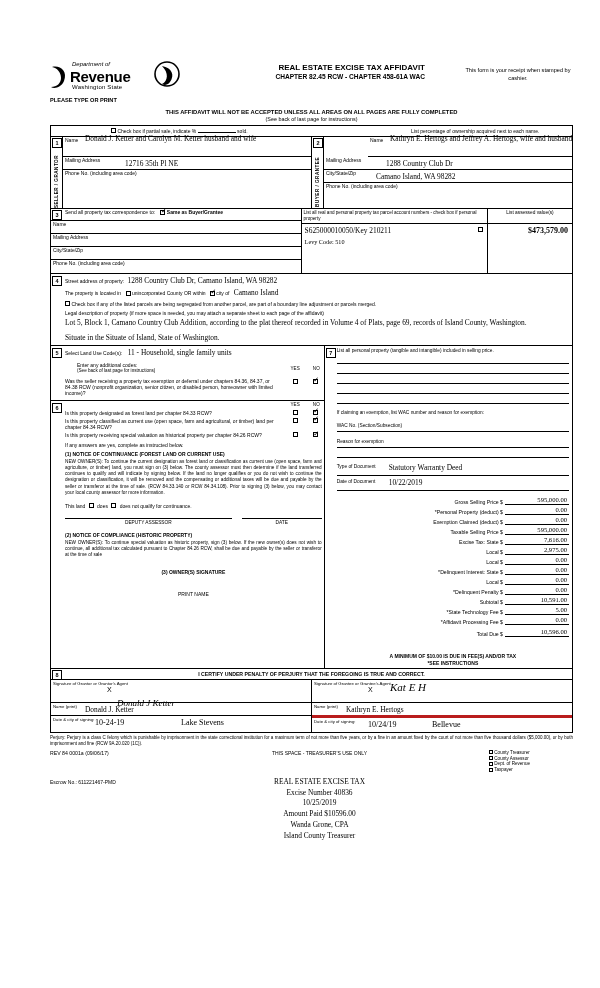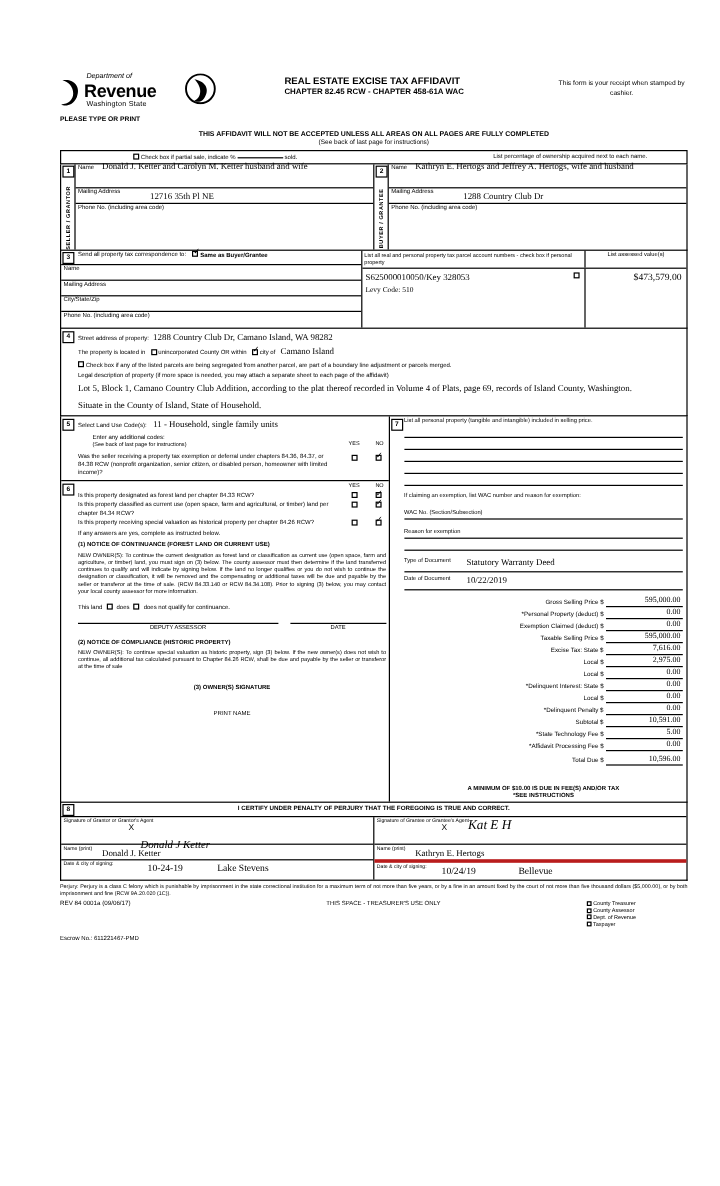--- a/index.html
+++ b/index.html
@@ -69,23 +69,23 @@
     width: 26px; height: 26px;
   }
   .typeprint {
     position: absolute;
     left: 0; top: 42px;
     font-size: 5.6px;
     font-weight: bold;
   }
   .titleblk {
     position: absolute;
-    left: 187px; top: 8px;
+    left: 175px; top: 8px;
     width: 200px;
-    text-align: left;
+    text-align: right;
   }
   .titleblk .t1 { font-size: 8px; font-weight: bold; }
   .titleblk .t2 { font-size: 6.6px; font-weight: bold; }
   .receipt {
     position: absolute;
     right: 0; top: 12px;
     width: 110px;
     text-align: center;
     font-size: 5.6px;
     line-height: 1.35;
@@ -259,27 +259,31 @@
         </div>
       </div>
     </div>
 
     <div style="width:50%;display:flex;">
       <div class="pside" style="position:relative;">
         <div class="num" style="top:1px;left:1px;">2</div>
         <div class="sidev" style="margin-top:18px;">BUYER / GRANTEE</div>
       </div>
       <div class="pbody">
-        <div class="pline" style="height:20px;">
+        <div class="pline" style="height:20px;margin-left:44px;">
           <span class="lbl">Name</span>
           <span class="hand" style="position:absolute;left:22px;top:-2px;width:205px;line-height:1.0;">Kathryn E. Hertogs and Jeffrey A. Hertogs, wife and husband</span>
         </div>
         <div class="pline">
           <span class="lbl">Mailing Address</span>
           <span class="hand" style="position:absolute;left:62px;top:2px;">1288 Country Club Dr</span>
+        </div>
+        <div class="pline">
+          <span class="lbl">City/State/Zip</span>
+          <span class="hand" style="position:absolute;left:52px;top:2px;">Camano Island, WA 98282</span>
         </div>
         <div class="pline">
           <span class="lbl">Phone No. (including area code)</span>
           <span class="hand" style="position:absolute;left:90px;top:2px;"></span>
         </div>
       </div>
     </div>
   </div>
 
   <div class="row" style="border:1px solid #000;border-top:none;">
@@ -310,28 +314,28 @@
       </div>
     </div>
 
     <div style="width:52%;display:flex;flex-direction:column;">
       <div style="display:flex;border-bottom:1px solid #000;">
         <div style="flex:1;border-right:1px solid #000;padding:1px 2px;font-size:4.6px;height:14px;box-sizing:border-box;">List all real and personal property tax parcel account numbers - check box if personal property</div>
         <div style="width:84px;padding:1px 2px;font-size:4.8px;height:14px;box-sizing:border-box;text-align:center;">List assessed value(s)</div>
       </div>
       <div style="display:flex;flex:1;">
         <div style="flex:1;border-right:1px solid #000;position:relative;">
-          <div class="hand" style="position:absolute;left:3px;top:2px;">S625000010050/Key 328053</div>
+          <div class="hand" style="position:absolute;left:3px;top:2px;">S625000010050/Key 210211</div>
           <div style="position:absolute;left:3px;top:14px;font-size:6.2px;font-family:'Liberation Serif',serif;">
             <span>Levy Code:</span>
             <span>510</span>
           </div>
           <span class="cbox" style="position:absolute;right:4px;top:3px;"></span>
         </div>
-        <div style="width:84px;position:relative;">
+        <div style="width:84px;position:relative;font-weight:bold;">
           <div class="handbig" style="position:absolute;right:4px;top:2px;">$473,579.00</div>
         </div>
       </div>
     </div>
   </div>
 
   <div class="bx" style="border-top:none;padding:2px 2px 3px 14px;">
     <div class="num" style="top:2px;left:1px;">4</div>
     <div style="font-size:5px;">
       <span>Street address of property:</span>
@@ -345,21 +349,21 @@
       <span class="cbox chk" style="margin-left:3px;"></span>
       <span>city of</span>
       <span class="hand" style="margin-left:3px;">Camano Island</span>
     </div>
     <div style="font-size:5px;margin-top:3px;">
       <span class="cbox"></span>
       <span>Check box if any of the listed parcels are being segregated from another parcel, are part of a boundary line adjustment or parcels merged.</span>
     </div>
     <div style="font-size:5px;margin-top:3px;">Legal description of property (if more space is needed, you may attach a separate sheet to each page of the affidavit)</div>
     <div class="hand" style="margin-top:2px;line-height:1.3;">Lot 5, Block 1, Camano Country Club Addition, according to the plat thereof recorded in Volume 4 of Plats, page 69, records of Island County, Washington.</div>
-    <div class="hand" style="margin-top:5px;line-height:1.3;">Situate in the County of Island, State of Household.</div>
+    <div class="hand" style="margin-top:5px;line-height:1.3;">Situate in the Situate of Island, State of Washington.</div>
   </div>
 
   <div class="row" style="border:1px solid #000;border-top:none;">
 
     <div style="width:54%;border-right:1px solid #000;">
 
       <div style="border-bottom:1px solid #000;padding:2px 2px 2px 14px;position:relative;">
         <div class="num" style="top:2px;left:1px;">5</div>
         <div style="font-size:5px;">
           <span>Select Land Use Code(s):</span>
@@ -529,21 +533,21 @@
           <span class="tiny">Signature of Grantor or Grantor's Agent</span>
           <span style="position:absolute;left:56px;top:6px;font-size:7px;">X</span>
           <span class="sig-script" style="position:absolute;left:66px;top:18px;">Donald J Ketter</span>
         </div>
         <div style="position:relative;height:12px;border-bottom:1px solid #000;padding-left:2px;">
           <span class="tiny">Name (print)</span>
           <span class="hand" style="position:absolute;left:34px;top:2px;">Donald J. Ketter</span>
         </div>
         <div style="position:relative;height:14px;padding-left:2px;">
           <span class="tiny">Date &amp; city of signing:</span>
-          <span class="handbig" style="position:absolute;left:72px;top:2px;">10-24-19</span>
+          <span class="handbig" style="position:absolute;left:44px;top:2px;">10-24-19</span>
           <span class="handbig" style="position:absolute;left:130px;top:2px;">Lake Stevens</span>
         </div>
       </div>
 
       <div style="width:50%;">
         <div style="position:relative;height:22px;border-bottom:1px solid #000;padding-left:2px;">
           <span class="tiny">Signature of Grantee or Grantee's Agent</span>
           <span style="position:absolute;left:56px;top:6px;font-size:7px;">X</span>
           <span class="sig-script" style="position:absolute;left:78px;top:1px;font-size:11px;">Kat E H</span>
         </div>
@@ -575,17 +579,25 @@
       <div><span class="cbox" style="width:4px;height:4px;"></span>
         <span>Taxpayer</span></div>
     </div>
   </div>
 
   <div style="display:flex;margin-top:4px;">
     <div style="width:100px;font-size:5px;padding-top:2px;">
       <span>Escrow No.:</span>
       <span>611221467-PMD</span>
     </div>
+    <div style="flex:1;" class="treas">
+      <div>REAL ESTATE EXCISE TAX</div>
+      <div>Excise Number 40836</div>
+      <div>10/25/2019</div>
+      <div>Amount Paid $10596.00</div>
+      <div>Wanda Grone, CPA</div>
+      <div>Island County Treasurer</div>
+    </div>
     <div style="width:84px;"></div>
   </div>
 
 </div>
 </div>
 
 </body></html>

